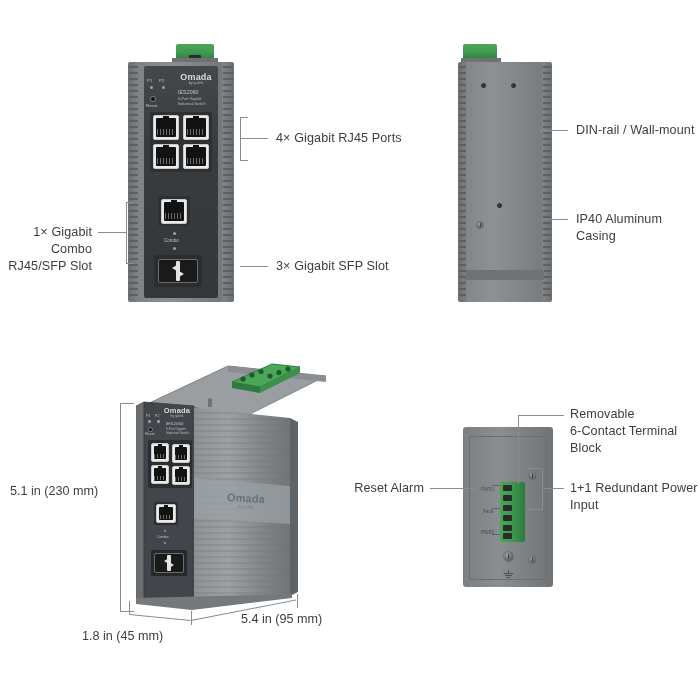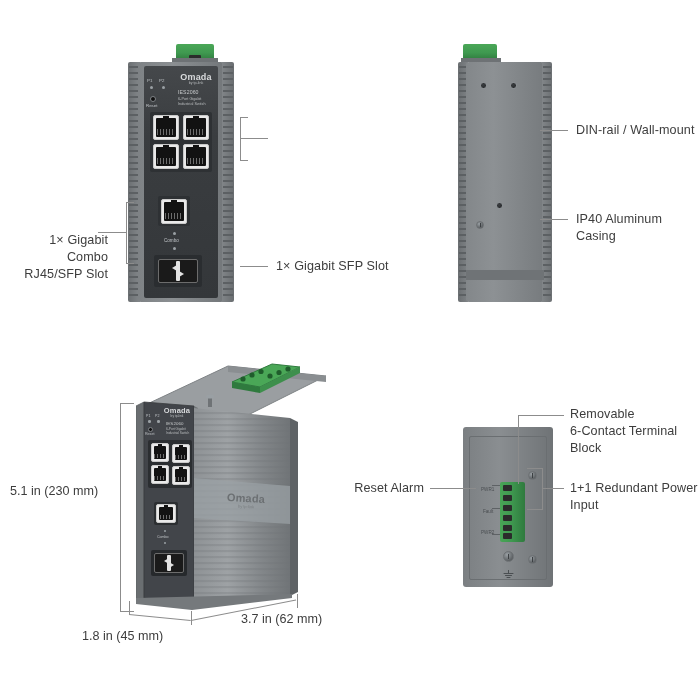--- a/index.html
+++ b/index.html
@@ -212,30 +212,31 @@
         <div class="arrL" style="left:13px;top:5px;"></div>
         <div class="arrR" style="right:13px;bottom:5px;"></div>
       </div>
     </div>
   </div>
 
   <div class="ln v" style="left:240px;top:117px;height:44px;"></div>
   <div class="ln h" style="left:240px;top:117px;width:8px;"></div>
   <div class="ln h" style="left:240px;top:160px;width:8px;"></div>
   <div class="ln h" style="left:240px;top:138px;width:28px;"></div>
+  <div class="lbl" style="left:276px;top:130px;width:200px;">4× Gigabit RJ45 Ports</div>
 
   <div class="ln v" style="left:126px;top:202px;height:62px;"></div>
   <div class="ln h" style="left:126px;top:202px;width:8px;"></div>
   <div class="ln h" style="left:126px;top:263px;width:8px;"></div>
   <div class="ln h" style="left:98px;top:232px;width:28px;"></div>
-  <div class="lbl r" style="left:16px;top:224px;width:92px;margin-top:8px;">1× Gigabit Combo
+  <div class="lbl r" style="left:0;top:224px;width:92px;">1× Gigabit Combo
 RJ45/SFP Slot</div>
 
   <div class="ln h" style="left:240px;top:266px;width:28px;"></div>
-  <div class="lbl" style="left:276px;top:258px;width:200px;">1× Gigabit SFP Slot</div>
+  <div class="lbl" style="left:276px;top:258px;width:200px;">3× Gigabit SFP Slot</div>
 
   <div class="abs" style="left:458px;top:44px;width:110px;height:258px;">
 
     <div class="greenblk" style="left:5px;top:0;width:34px;height:16px;"></div>
     <div class="abs" style="left:3px;top:14px;width:40px;height:4px;background:#6e7275;"></div>
 
     <div class="abs" style="left:0;top:18px;width:10px;height:240px;background:linear-gradient(90deg,#6b6f72,#7e8285);border-radius:2px 0 0 2px;"></div>
     <div class="fins" style="left:1px;top:22px;width:8px;height:232px;">
       <i style="top:0"></i>
         <i style="top:6px"></i>
@@ -471,21 +472,21 @@
 
   <div class="ln" style="left:129px;top:614px;width:62px;height:1px;
               transform:rotate(5.5deg);transform-origin:left center;"></div>
   <div class="ln v" style="left:129px;top:601px;height:14px;"></div>
   <div class="ln v" style="left:191px;top:611px;height:14px;"></div>
   <div class="dim" style="left:82px;top:628px;text-align:center;">1.8 in (45 mm)</div>
 
   <div class="ln" style="left:191px;top:620px;width:107px;height:1px;
               transform:rotate(-11deg);transform-origin:left center;"></div>
   <div class="ln v" style="left:297px;top:594px;height:14px;"></div>
-  <div class="dim" style="left:241px;top:611px;">3.7 in (62 mm)</div>
+  <div class="dim" style="left:241px;top:611px;">5.4 in (95 mm)</div>
 
   <div class="abs" style="left:456px;top:427px;width:104px;height:160px;">
 
     <div class="abs" style="left:0;top:4px;width:9px;height:152px;background:linear-gradient(90deg,#696d70,#80848 7);border-radius:2px 0 0 2px;"></div>
     <div class="chassis" style="left:7px;top:0;width:90px;height:160px;background:linear-gradient(90deg,#7b7f82,#8a8e91 40%,#6f7376);"></div>
     <div class="abs" style="left:13px;top:9px;width:78px;height:144px;background:linear-gradient(180deg,#7e8285,#757 97c);border:1px solid #6a6e71;box-sizing:border-box;border-radius:2px;"></div>
     <div class="abs" style="left:95px;top:4px;width:9px;height:152px;background:linear-gradient(90deg,#80848 7,#696d70);border-radius:0 2px 2px 0;"></div>
 
     <div class="screw" style="left:72px;top:44px;width:9px;height:9px;"></div>
     <div class="screw" style="left:72px;top:128px;width:9px;height:9px;"></div>

